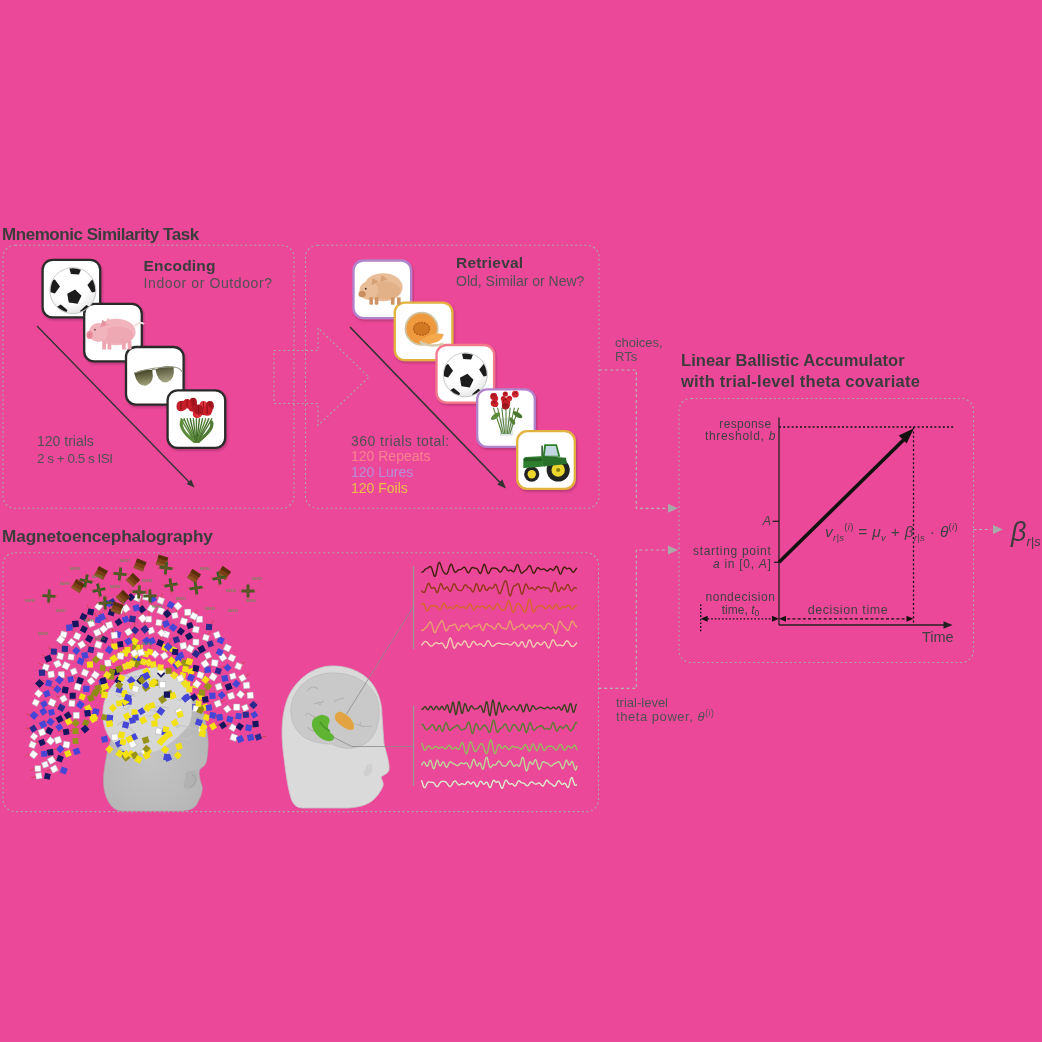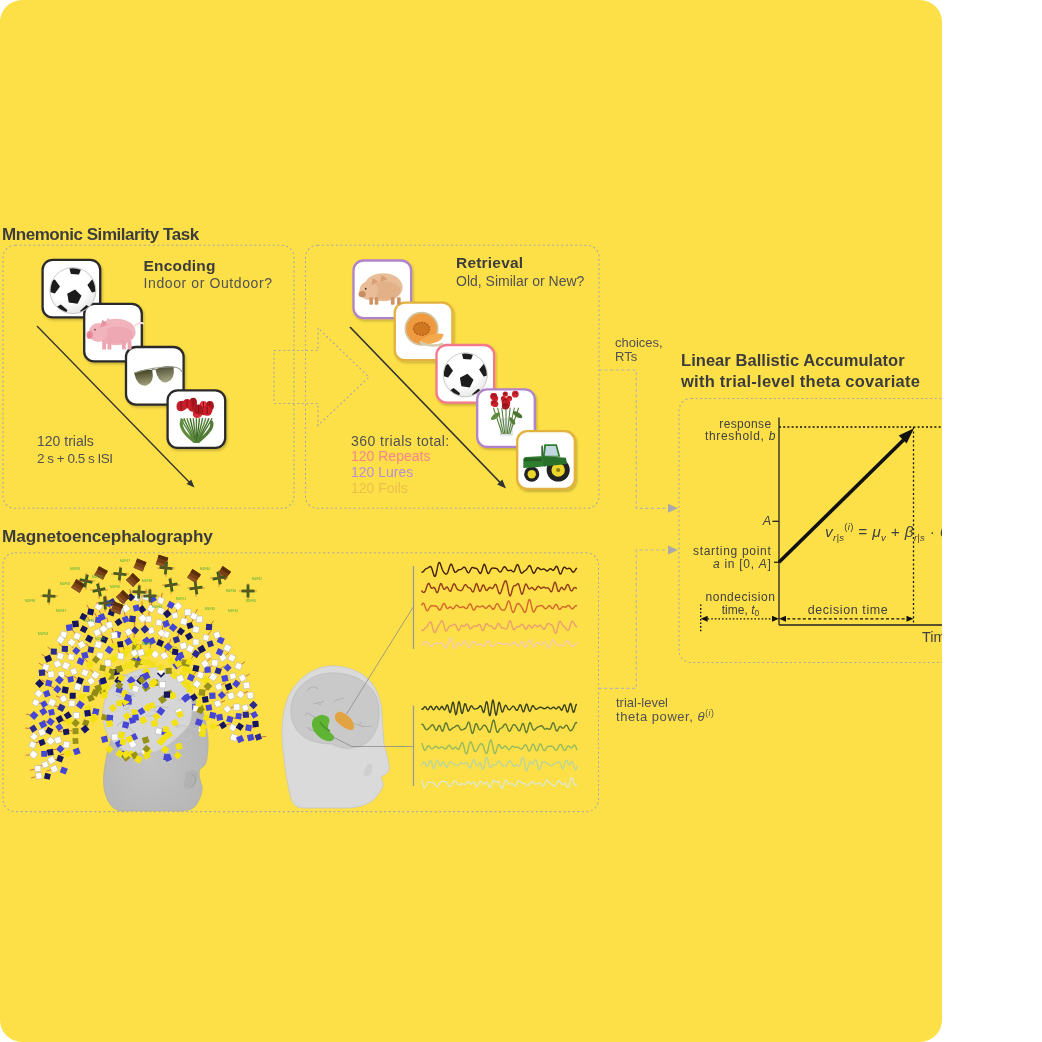--- a/index.html
+++ b/index.html
@@ -1,16 +1,16 @@
 <!DOCTYPE html>
 <html><head>
 <meta charset="utf-8">
 <style>
 html,body { margin:0; padding:0; background:#ffffff; }
-#fig { position:relative; width:942px; height:1042px; background:#fde047; overflow:hidden; opacity:0.999;border-radius:22px; }
+#fig { position:relative; width:1042px; height:1042px; background:#ec4899; overflow:hidden; opacity:0.999; }
 svg text { font-family:"Liberation Sans", sans-serif; }
 </style>
 </head>
 <body>
 <div id="fig">
 <svg width="1042" height="1042" viewBox="0 0 1042 1042">
 <defs>
 <filter id="cardshadow" x="-20%" y="-20%" width="150%" height="150%">
 <feDropShadow dx="1.2" dy="1.8" stdDeviation="1.2" flood-color="#000" flood-opacity="0.22"></feDropShadow>
 </filter>

